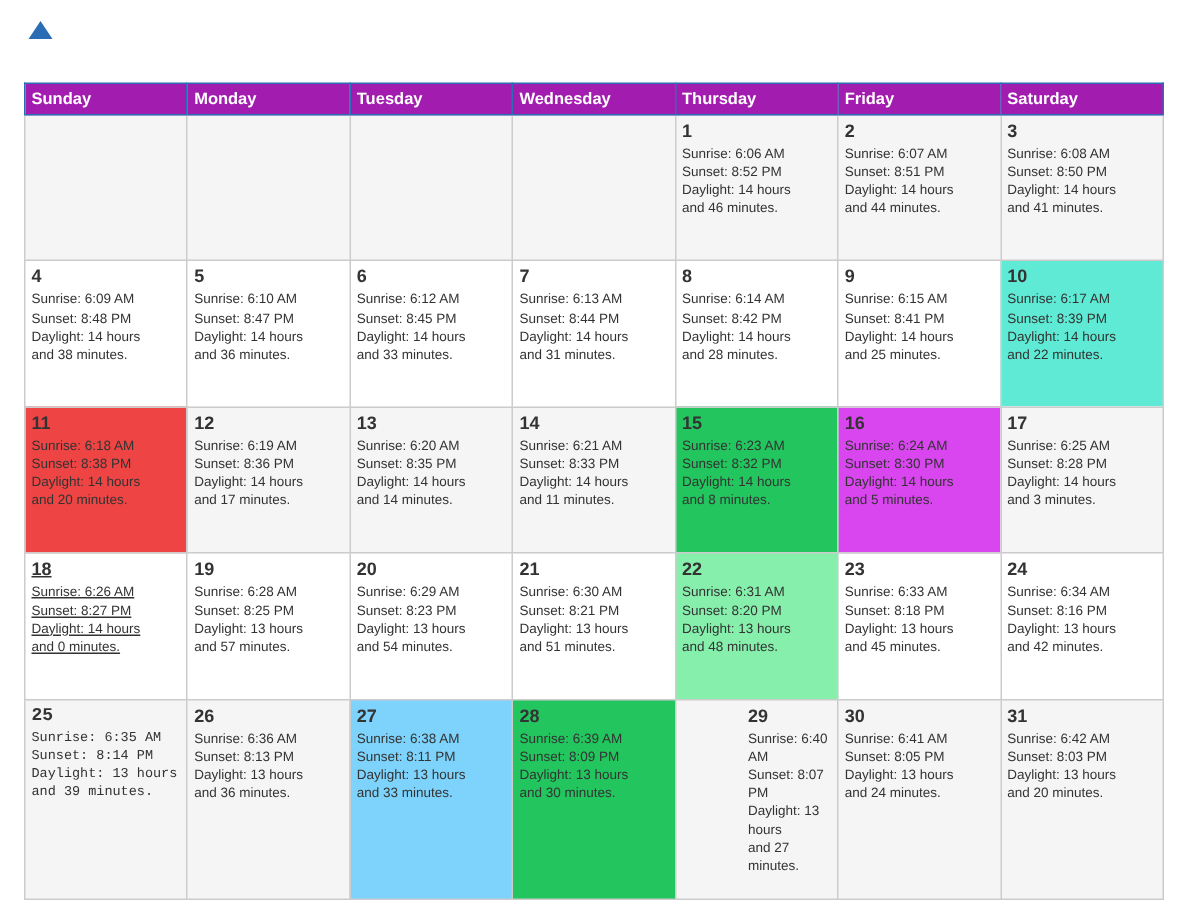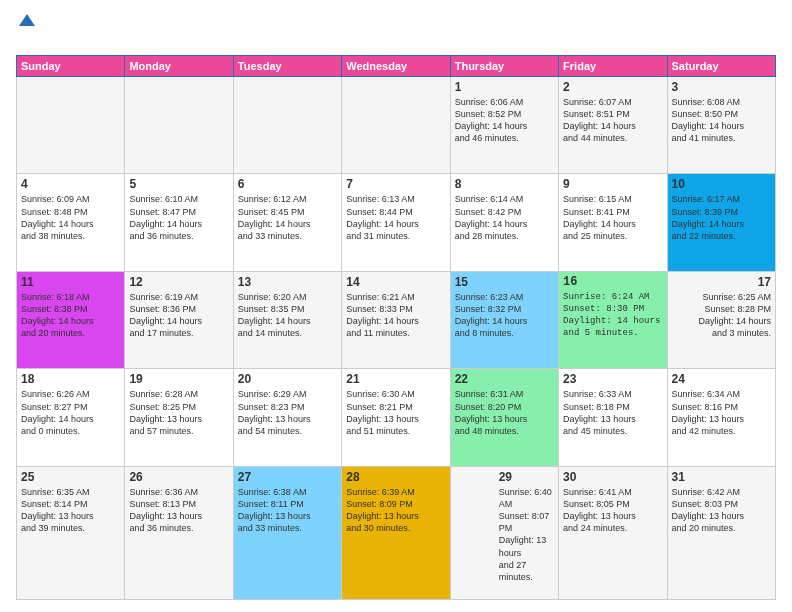--- a/index.html
+++ b/index.html
@@ -59,21 +59,21 @@
       color: #555;
     }
     .calendar {
       flex: 1;
       border: 1px solid #ccc;
       border-collapse: collapse;
       width: 100%;
       table-layout: fixed;
     }
     .calendar th {
-      background: #ec4899;
+      background: #a21caf;
       color: #fff;
       font-size: 11px;
       font-weight: bold;
       padding: 4px 4px;
       border: 1px solid #2a6db5;
       text-align: left;
     }
     .calendar td {
       border: 1px solid #ccc;
       vertical-align: top;
@@ -177,57 +177,57 @@
             <div class="cell-text">Sunrise: 6:13 AM<br>Sunset: 8:44 PM<br>Daylight: 14 hours<br>and 31 minutes.</div>
           </td>
           <td style="background: rgb(255, 255, 255);">
             <span class="day-num">8</span>
             <div class="cell-text">Sunrise: 6:14 AM<br>Sunset: 8:42 PM<br>Daylight: 14 hours<br>and 28 minutes.</div>
           </td>
           <td style="background: rgb(255, 255, 255);">
             <span class="day-num">9</span>
             <div class="cell-text">Sunrise: 6:15 AM<br>Sunset: 8:41 PM<br>Daylight: 14 hours<br>and 25 minutes.</div>
           </td>
-          <td style="background: #0ea5e9;">
+          <td style="background: #5eead4;">
             <span class="day-num">10</span>
             <div class="cell-text">Sunrise: 6:17 AM<br>Sunset: 8:39 PM<br>Daylight: 14 hours<br>and 22 minutes.</div>
           </td>
         </tr>
         <tr>
-          <td style="background: #d946ef;">
+          <td style="background: #ef4444;">
             <span class="day-num">11</span>
             <div class="cell-text">Sunrise: 6:18 AM<br>Sunset: 8:38 PM<br>Daylight: 14 hours<br>and 20 minutes.</div>
           </td>
           <td style="background: rgb(245, 245, 245);">
             <span class="day-num">12</span>
             <div class="cell-text">Sunrise: 6:19 AM<br>Sunset: 8:36 PM<br>Daylight: 14 hours<br>and 17 minutes.</div>
           </td>
           <td style="background: rgb(245, 245, 245);">
             <span class="day-num">13</span>
             <div class="cell-text">Sunrise: 6:20 AM<br>Sunset: 8:35 PM<br>Daylight: 14 hours<br>and 14 minutes.</div>
           </td>
           <td style="background: rgb(245, 245, 245);">
             <span class="day-num">14</span>
             <div class="cell-text">Sunrise: 6:21 AM<br>Sunset: 8:33 PM<br>Daylight: 14 hours<br>and 11 minutes.</div>
           </td>
-          <td style="background: #7dd3fc;">
+          <td style="background: #22c55e;">
             <span class="day-num">15</span>
             <div class="cell-text">Sunrise: 6:23 AM<br>Sunset: 8:32 PM<br>Daylight: 14 hours<br>and 8 minutes.</div>
           </td>
-          <td style="background: #86efac; font-family: Liberation Mono, monospace;">
+          <td style="background: #d946ef;">
             <span class="day-num">16</span>
             <div class="cell-text">Sunrise: 6:24 AM<br>Sunset: 8:30 PM<br>Daylight: 14 hours<br>and 5 minutes.</div>
           </td>
-          <td style="background: rgb(245, 245, 245); text-align: right;">
+          <td style="background: rgb(245, 245, 245);">
             <span class="day-num">17</span>
             <div class="cell-text">Sunrise: 6:25 AM<br>Sunset: 8:28 PM<br>Daylight: 14 hours<br>and 3 minutes.</div>
           </td>
         </tr>
         <tr>
-          <td style="background: rgb(255, 255, 255);">
+          <td style="background: rgb(255, 255, 255); text-decoration: underline;">
             <span class="day-num">18</span>
             <div class="cell-text">Sunrise: 6:26 AM<br>Sunset: 8:27 PM<br>Daylight: 14 hours<br>and 0 minutes.</div>
           </td>
           <td style="background: rgb(255, 255, 255);">
             <span class="day-num">19</span>
             <div class="cell-text">Sunrise: 6:28 AM<br>Sunset: 8:25 PM<br>Daylight: 13 hours<br>and 57 minutes.</div>
           </td>
           <td style="background: rgb(255, 255, 255);">
             <span class="day-num">20</span>
             <div class="cell-text">Sunrise: 6:29 AM<br>Sunset: 8:23 PM<br>Daylight: 13 hours<br>and 54 minutes.</div>
@@ -243,33 +243,33 @@
           <td style="background: rgb(255, 255, 255);">
             <span class="day-num">23</span>
             <div class="cell-text">Sunrise: 6:33 AM<br>Sunset: 8:18 PM<br>Daylight: 13 hours<br>and 45 minutes.</div>
           </td>
           <td style="background: rgb(255, 255, 255);">
             <span class="day-num">24</span>
             <div class="cell-text">Sunrise: 6:34 AM<br>Sunset: 8:16 PM<br>Daylight: 13 hours<br>and 42 minutes.</div>
           </td>
         </tr>
         <tr>
-          <td style="background: rgb(245, 245, 245);">
+          <td style="background: rgb(245, 245, 245); font-family: Liberation Mono, monospace;">
             <span class="day-num">25</span>
             <div class="cell-text">Sunrise: 6:35 AM<br>Sunset: 8:14 PM<br>Daylight: 13 hours<br>and 39 minutes.</div>
           </td>
           <td style="background: rgb(245, 245, 245); margin-left: 36px;">
             <span class="day-num">26</span>
             <div class="cell-text">Sunrise: 6:36 AM<br>Sunset: 8:13 PM<br>Daylight: 13 hours<br>and 36 minutes.</div>
           </td>
           <td style="background: #7dd3fc;">
             <span class="day-num">27</span>
             <div class="cell-text">Sunrise: 6:38 AM<br>Sunset: 8:11 PM<br>Daylight: 13 hours<br>and 33 minutes.</div>
           </td>
-          <td style="background: #eab308; margin-left: 24px;">
+          <td style="background: #22c55e; margin-left: 24px;">
             <span class="day-num">28</span>
             <div class="cell-text">Sunrise: 6:39 AM<br>Sunset: 8:09 PM<br>Daylight: 13 hours<br>and 30 minutes.</div>
           </td>
           <td style="background: rgb(245, 245, 245); padding-left: 48px;">
             <span class="day-num">29</span>
             <div class="cell-text">Sunrise: 6:40 AM<br>Sunset: 8:07 PM<br>Daylight: 13 hours<br>and 27 minutes.</div>
           </td>
           <td style="background: rgb(245, 245, 245);">
             <span class="day-num">30</span>
             <div class="cell-text">Sunrise: 6:41 AM<br>Sunset: 8:05 PM<br>Daylight: 13 hours<br>and 24 minutes.</div>

